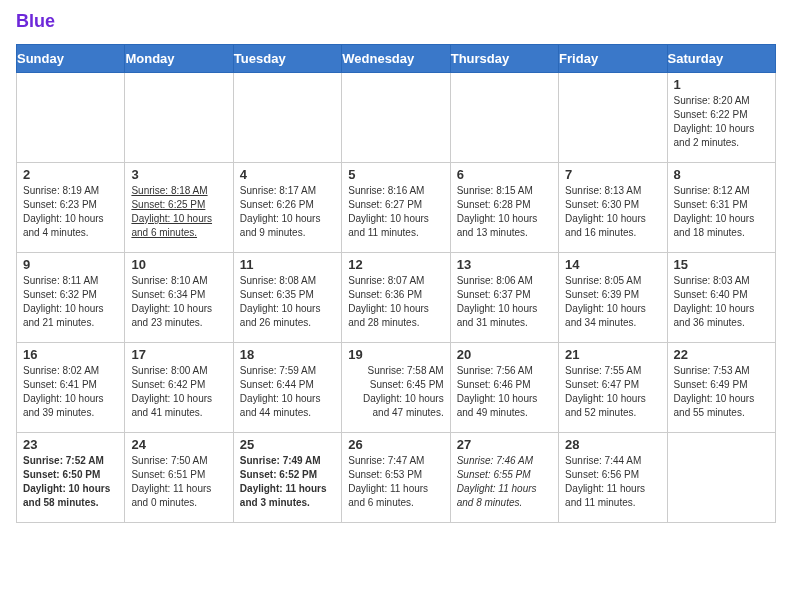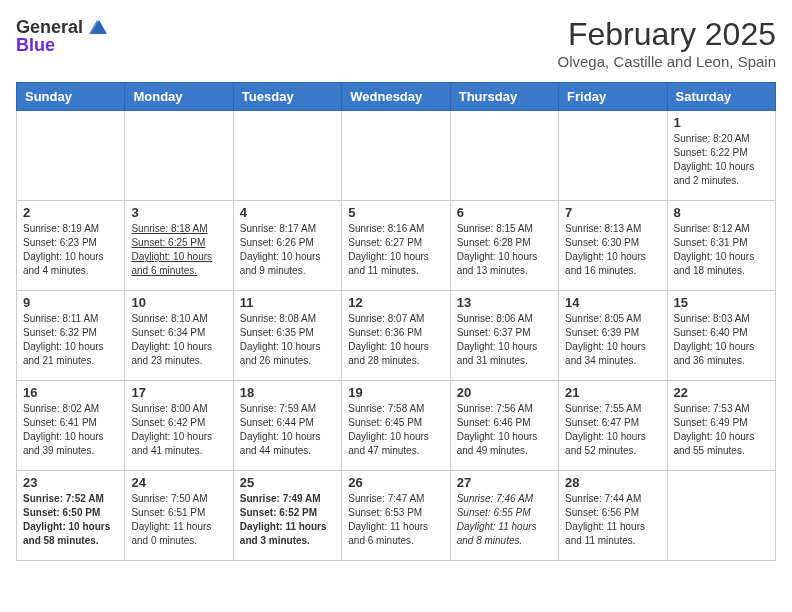--- a/index.html
+++ b/index.html
@@ -49,21 +49,21 @@
     }
     .calendar {
       width: 100%;
       border-collapse: collapse;
       border: 1px solid #ccc;
     }
     .calendar th {
       background-color: #3a78c9;
       color: #fff;
       text-align: left;
-      padding: 6px 8px;
+      padding: 6px 0;
       font-size: 13px;
       font-weight: bold;
       border: 1px solid #2a68b9;
     }
     .calendar td {
       vertical-align: top;
       padding: 4px 6px;
       border: 1px solid #ccc;
       width: calc(100% / 7);
       height: 90px;
@@ -85,33 +85,22 @@
     .empty-cell {
       background: #f9f9f9;
     }
   </style>
 </head>
 <body>
 
 <div class="header">
   <div class="logo">
     <div style="display:flex;flex-direction:column;line-height:1.1;">
-      <div style="display:flex;align-items:center;">
-        <span class="logo-text-general">General</span>
-        <svg class="logo-icon" viewBox="0 0 24 24" style="margin-left:2px;">
-          <polygon points="4,18 12,4 20,18" fill="#4a90d9"></polygon>
-          <polygon points="10,18 18,4 26,18" fill="#2a68b9" transform="translate(-4,0)"></polygon>
-        </svg>
-      </div>
       <span class="logo-text-blue" style="margin-top:-4px;">Blue</span>
     </div>
-  </div>
-  <div class="title-area">
-    <div class="month-title">February 2025</div>
-    <div class="location-subtitle">Olvega, Castille and Leon, Spain</div>
   </div>
 </div>
 
 <table class="calendar">
   <thead>
     <tr>
     <th>Sunday</th>
         <th>Monday</th>
         <th>Tuesday</th>
         <th>Wednesday</th>
@@ -237,21 +226,21 @@
 Daylight: 10 hours and 41 minutes.</div>
         </td>
         <td>
           <span class="day-number">18</span>
           <div class="day-info" style="white-space: pre-line;">Sunrise: 7:59 AM
 Sunset: 6:44 PM
 Daylight: 10 hours and 44 minutes.</div>
         </td>
         <td>
           <span class="day-number">19</span>
-          <div class="day-info" style="white-space: pre-line;">Sunrise: 7:58 AM
+          <div class="day-info" style="white-space: pre-line; text-align: right;">Sunrise: 7:58 AM
 Sunset: 6:45 PM
 Daylight: 10 hours and 47 minutes.</div>
         </td>
         <td>
           <span class="day-number">20</span>
           <div class="day-info" style="white-space: pre-line;">Sunrise: 7:56 AM
 Sunset: 6:46 PM
 Daylight: 10 hours and 49 minutes.</div>
         </td>
         <td>

